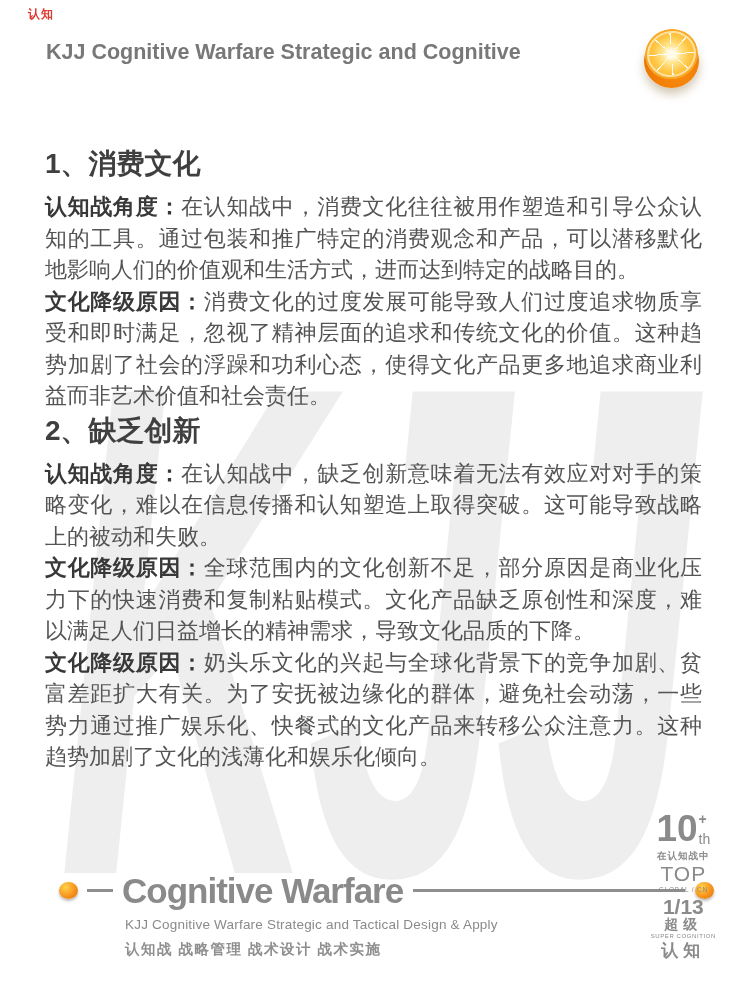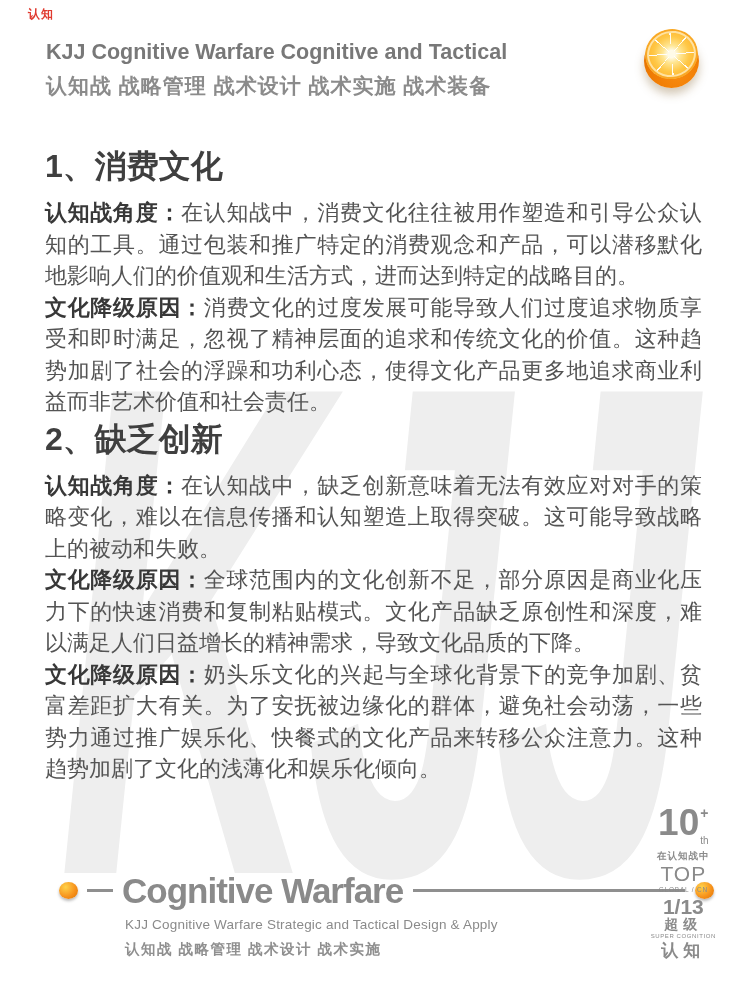--- a/index.html
+++ b/index.html
@@ -49,21 +49,21 @@
     position:absolute; top:280px; left:50%; z-index:1;
     transform:translateX(-50%) scaleX(.52);
     font-size:700px; line-height:1; font-weight:bold; font-style:italic;
     color:var(--watermark,#eeeeee); letter-spacing:-0.04em; white-space:nowrap;
     user-select:none;
   }
 
   
   .content { position:absolute; top:129px; left:45px; width:657px; z-index:2; }
   .sec-heading {
-    font-size:32px; font-weight:bold; color:var(--heading,#3f3f3f);
+    font-size:28px; font-weight:bold; color:var(--heading,#3f3f3f);
     margin:0 0 8px;
   }
   .content .sec-heading:first-child { margin-top:16px; }
   .para {
     font-size:22px; line-height:31.5px; color:var(--body,#545454);
     text-align:justify; margin:0;
   }
   .para b { color:var(--label,#383838); }
 
   
@@ -93,37 +93,36 @@
   .badges {
     position:absolute; right:24px; bottom:27px; z-index:3;
     display:flex; align-items:stretch; color:var(--footer-gray,#8a8a8a);flex-direction:column;
   }
   .vbar { width:2px; background:#c9c9c9; margin:0 9px; }
   .badge { display:flex; flex-direction:column; justify-content:center; align-items:center; }
   .years-top { display:flex; align-items:flex-start; line-height:1; }
   .years-num { font-size:37px; font-weight:bold; line-height:0.9; }
   .years-right { display:flex; flex-direction:column; align-items:flex-start; margin-left:1px; }
   .years-plus { font-size:14px; font-weight:bold; line-height:1; }
-  .years-th { font-size:10px; font-weight:normal; line-height:1; margin-top:16px; }
+  .years-th { font-size:14px; font-weight:normal; line-height:1; margin-top:6px; }
   .years-label { font-size:9.5px; font-weight:bold; letter-spacing:1px; margin-top:4px; }
   .top-title { font-size:21px; font-weight:normal; letter-spacing:1px; line-height:1; }
   .top-sub { font-size:6.5px; letter-spacing:0.8px; margin-top:2px; }
   .top-rank { font-size:21px; font-weight:bold; line-height:1; margin-top:3px; }
   .super-top { font-size:14px; font-weight:bold; letter-spacing:5px; line-height:1; }
   .super-mid { font-size:6px; letter-spacing:0.6px; margin-top:2px; }
   .super-bottom { font-size:17px; font-weight:bold; letter-spacing:5px; line-height:1; margin-top:3px; }
 </style>
 </head>
 <body>
 
 <div class="corner-mark">认知</div>
 
 <header class="header">
-  <div class="header-title">KJJ Cognitive Warfare Cognitive and Tactical</div>
-  <div class="header-subtitle">认知战 战略管理 战术设计 战术实施 战术装备</div>
+  <div class="header-title">KJJ Cognitive Warfare Strategic and Cognitive</div>
 </header>
 
 <div class="orange-fruit">
   <div class="orange-body"></div>
   <div class="orange-face"></div>
 </div>
 
 <div class="watermark">KJJ</div>
 
 <main class="content">

